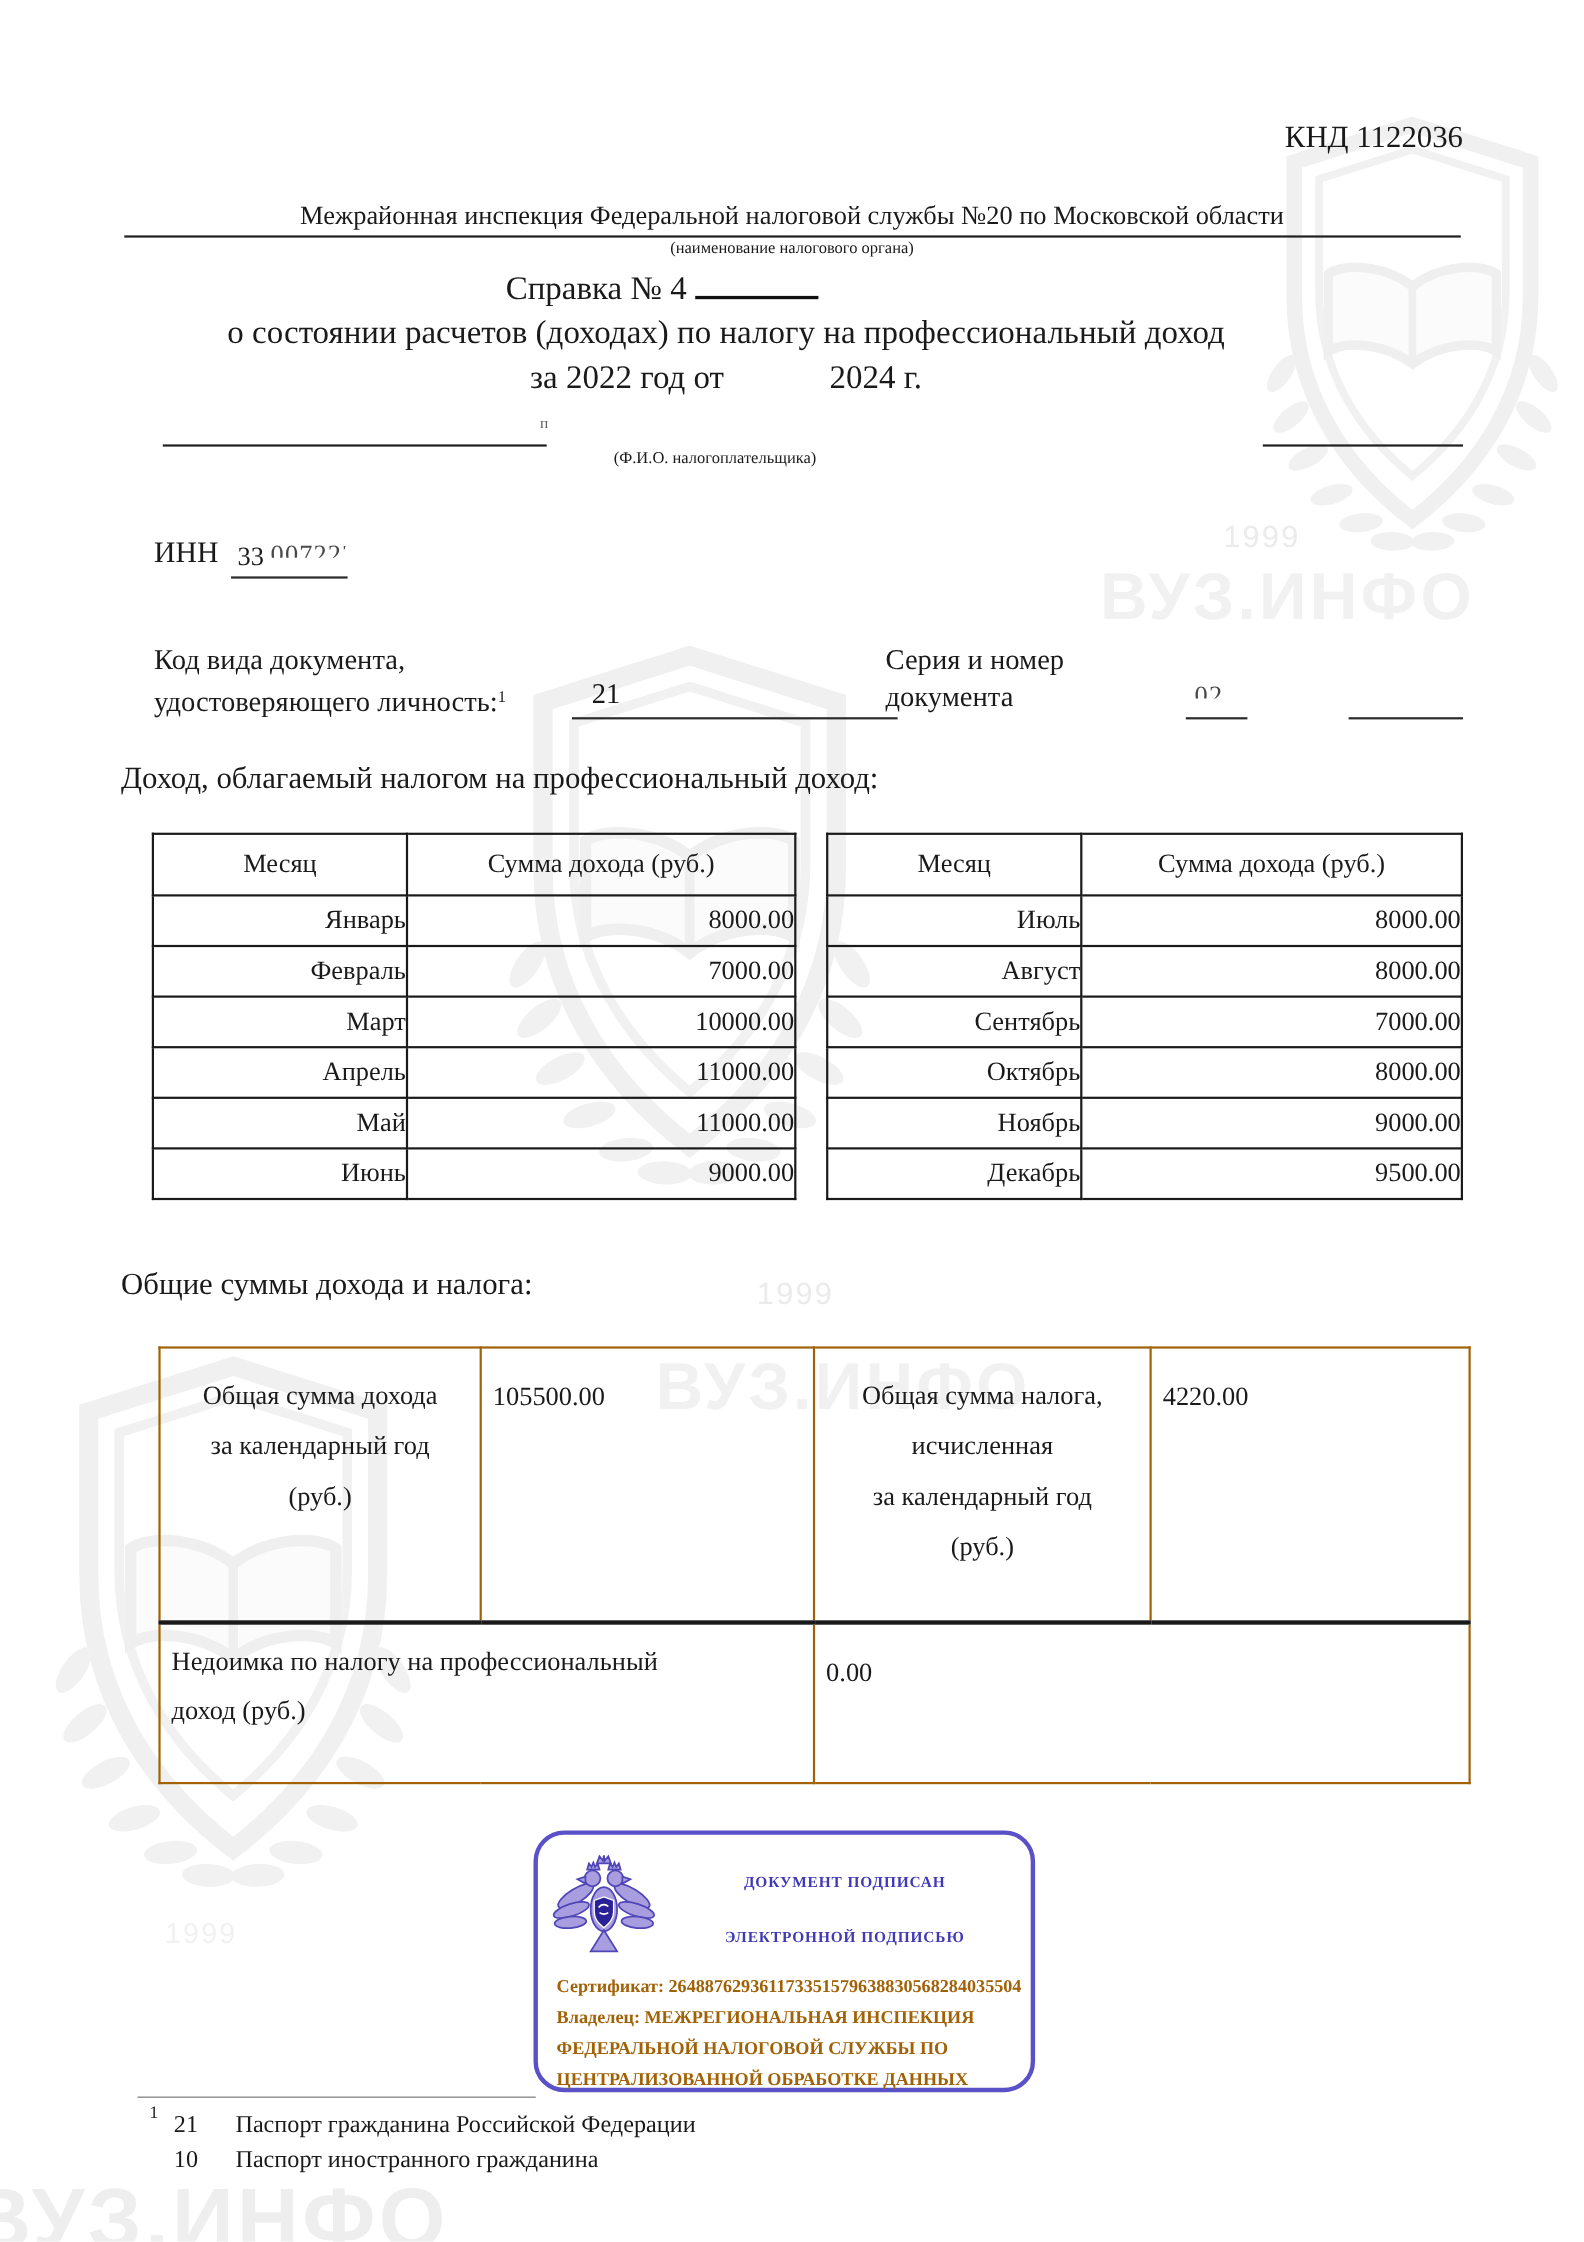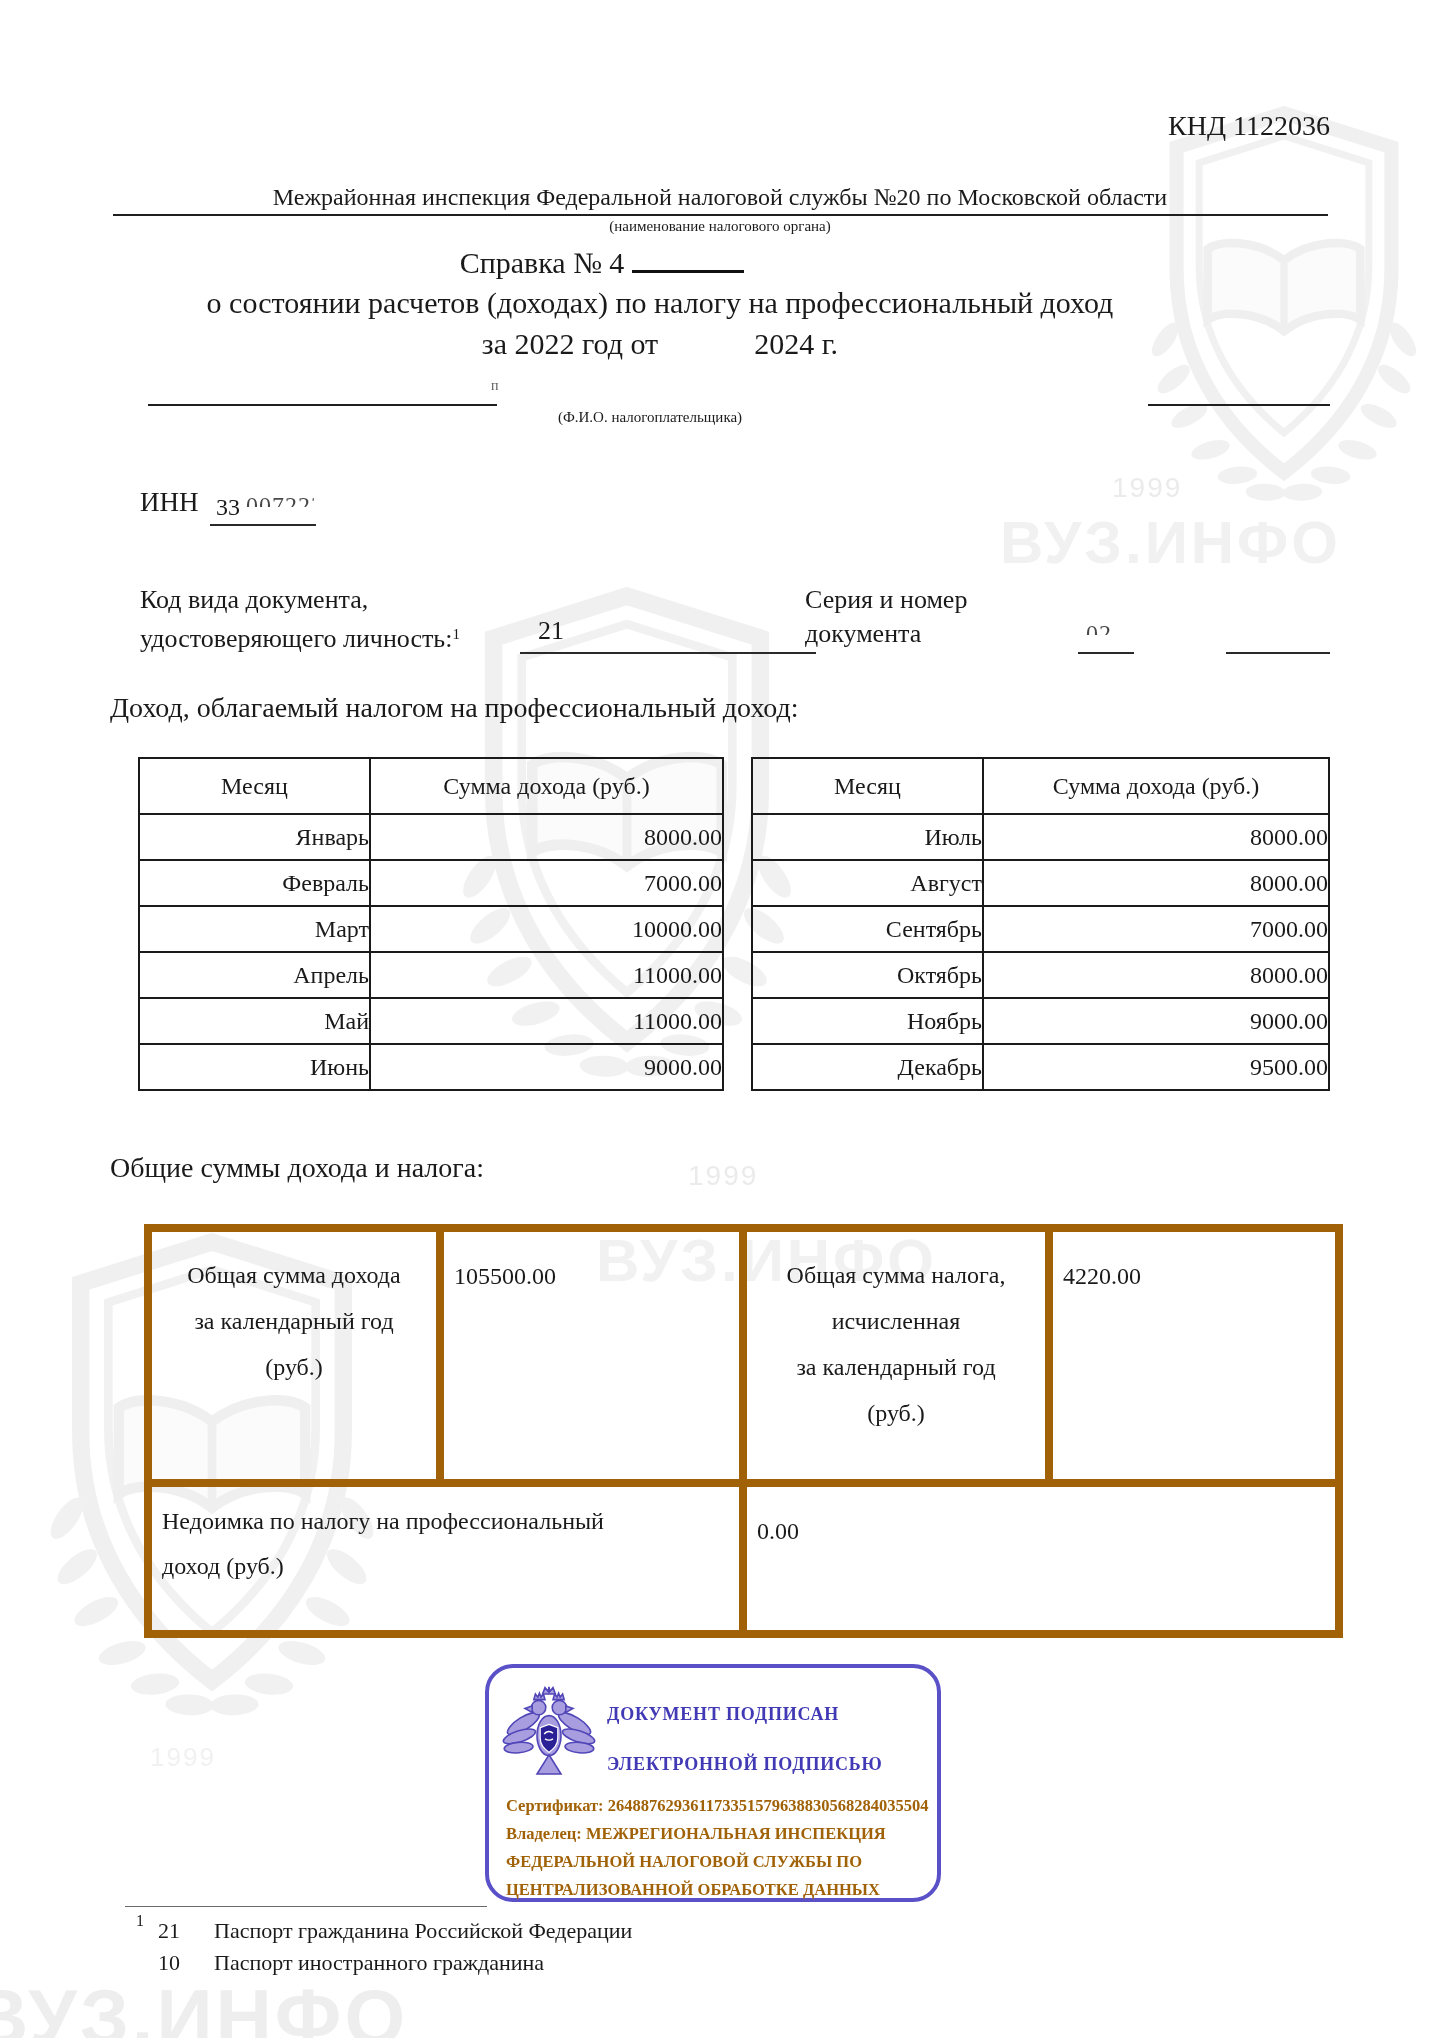--- a/index.html
+++ b/index.html
@@ -17,33 +17,33 @@
   
   .erased{position:absolute;overflow:hidden;height:13px;line-height:23px;
           filter:blur(0.6px);opacity:.8;letter-spacing:1px;white-space:nowrap;}
   
   table.mt{border-collapse:collapse;table-layout:fixed;font-size:24px;background:transparent;}
   table.mt th,table.mt td{border:2px solid #1a1a1a;padding:0;}
   table.mt th{font-weight:normal;height:54px;text-align:center;}
   table.mt td{height:44px;padding-left:9px;text-align:right;vertical-align:middle;}
   
   table.tt{border-collapse:collapse;table-layout:fixed;font-size:24px;background:transparent;}
-  table.tt td{border:8px solid #a16207;vertical-align:top;}
+  table.tt td{border:2px solid #a16207;vertical-align:top;}
   table.tt tr.r1 td{border-bottom:4px solid #1a1a1a;height:216px;}
   table.tt tr.r2 td{height:112px;}
   .tt-lbl{text-align:center;padding-top:20px;line-height:46px;}
   .tt-lbl span{display:block;}
   .tt-val{padding:31px 0 0 10px;}
   .tt-lbl2{padding:12px 0 0 10px;line-height:45px;}
   .tt-lbl2 span{display:block;}
   
   .stamp{position:absolute;left:485px;top:1664px;width:456px;height:238px;z-index:2;
          border:4px solid #5a50c8;border-radius:28px;box-sizing:border-box;background:rgba(255,255,255,0);}
-  .stamp-title{position:absolute;left:118px;width:322px;
-               color:#423ab5;font-weight:bold;font-size:18px;letter-spacing:.8px;}
+  .stamp-title{position:absolute;left:118px;width:322px;text-align:center;
+               color:#423ab5;font-weight:bold;font-size:14px;letter-spacing:.8px;}
   .stamp-cert{position:absolute;left:17px;top:124px;width:424px;color:#a16207;
               font-weight:bold;font-size:16.5px;line-height:28px;}
   .stamp-cert div{white-space:nowrap;}
   
   .wm-brand{position:absolute;z-index:0;font-family:"Liberation Sans","DejaVu Sans",sans-serif;
             font-weight:bold;color:#f1f1f1;letter-spacing:3px;white-space:nowrap;}
   .wm-year{position:absolute;z-index:0;font-family:"Liberation Sans","DejaVu Sans",sans-serif;
            color:#ebebeb;letter-spacing:2px;}
   .remnant{color:#5c5c5c;font-size:14px;}
   sup.fn{font-size:15px;vertical-align:8px;}

